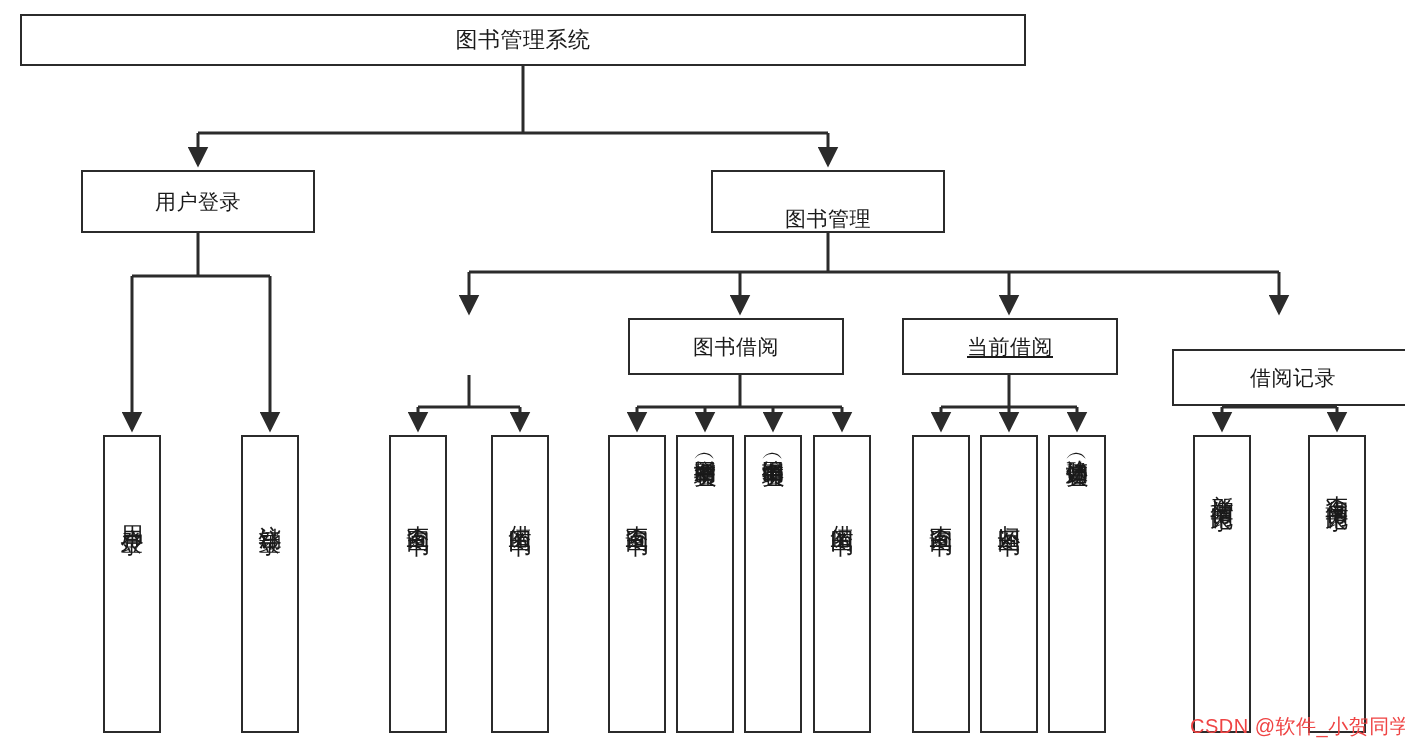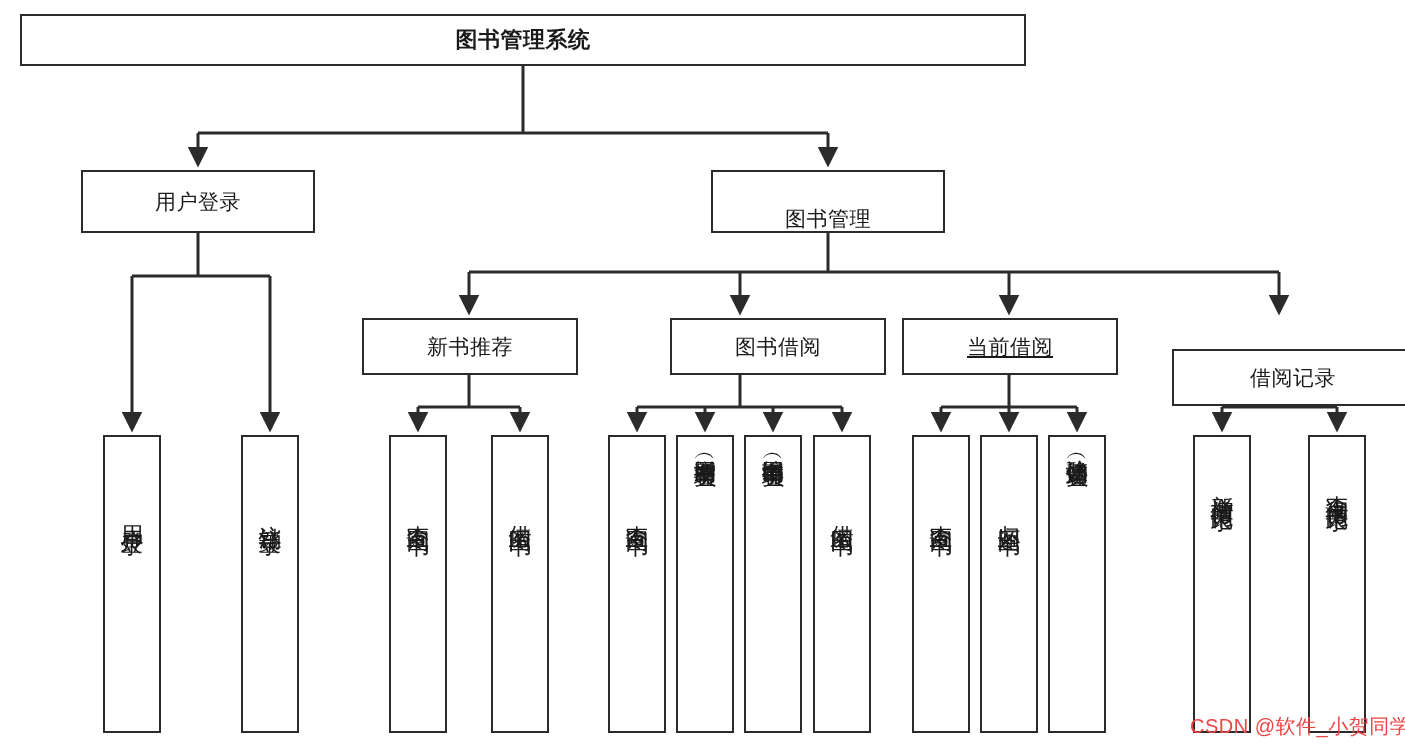--- a/index.html
+++ b/index.html
@@ -41,21 +41,20 @@
     line-height: 1.12;
   }
   
   .node.h .lbl {
     font-size: 21px;
     letter-spacing: 0.5px;
     white-space: nowrap;
   }
   .node.root .lbl {
     font-size: 22px;
-    font-weight: bold;
   }
   
   .node.v {
     align-items: flex-start;
     padding-top: 6px;
   }
   .node.v .lbl {
     writing-mode: vertical-rl;
     text-orientation: upright;
     font-size: 23px;
@@ -134,24 +133,21 @@
     <span class="lbl">图书管理系统</span>
   </div>
 
   <div class="node h" style="left:81px; top:170px; width:234px; height:63px;">
     <span class="lbl">用户登录</span>
   </div>
   <div class="node h" style="left:711px; top:170px; width:234px; height:63px;align-items:flex-end;">
     <span class="lbl">图书管理</span>
   </div>
 
-  <div class="node h" style="left:362px; top:318px; width:216px; height:57px;">
-    <span class="lbl">新书推荐</span>
-  </div>
-  <div class="node h" style="left:670px; top:318px; width:216px; height:57px;">
+  <div class="node h" style="left:628px; top:318px; width:216px; height:57px;">
     <span class="lbl">图书借阅</span>
   </div>
   <div class="node h" style="left:902px; top:318px; width:216px; height:57px;text-decoration:underline;">
     <span class="lbl">当前借阅</span>
   </div>
   <div class="node h" style="left:1172px; top:318px; width:242px; height:57px;margin-top:31px;">
     <span class="lbl">借阅记录</span>
   </div>
 
   <div class="node v" style="left:103px; top:435px; width:58px; height:298px; padding-top:70px;">

